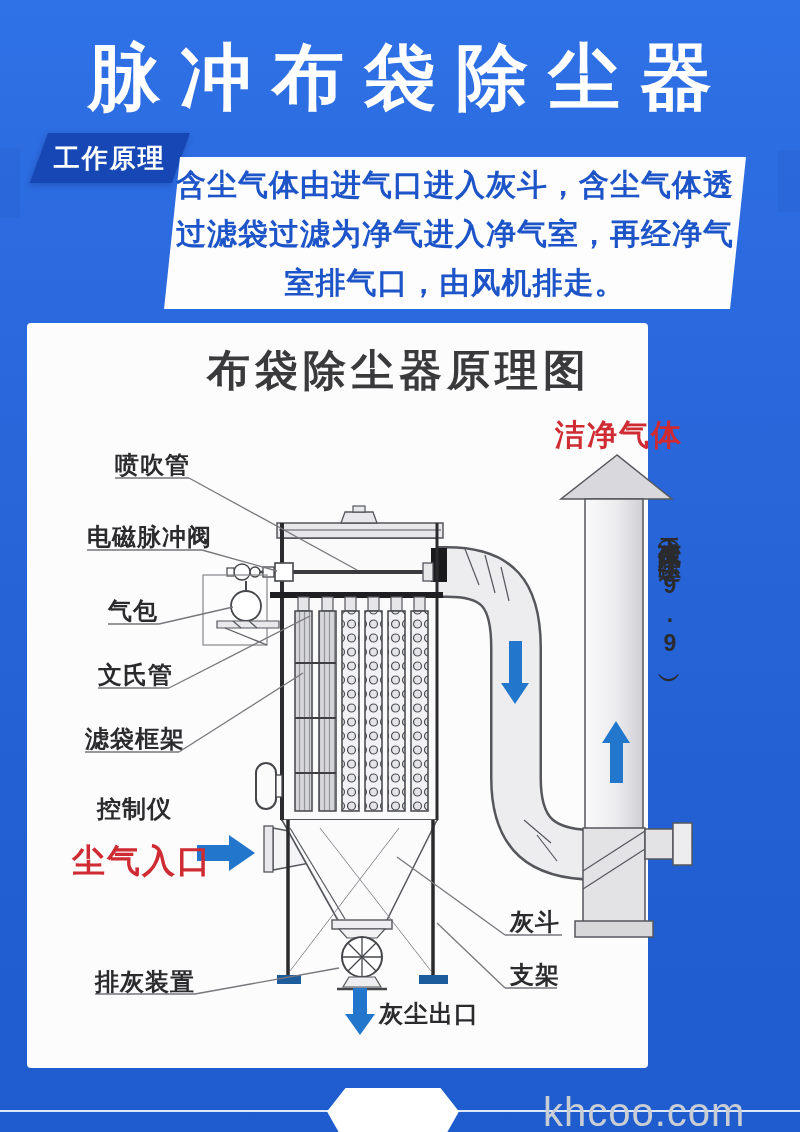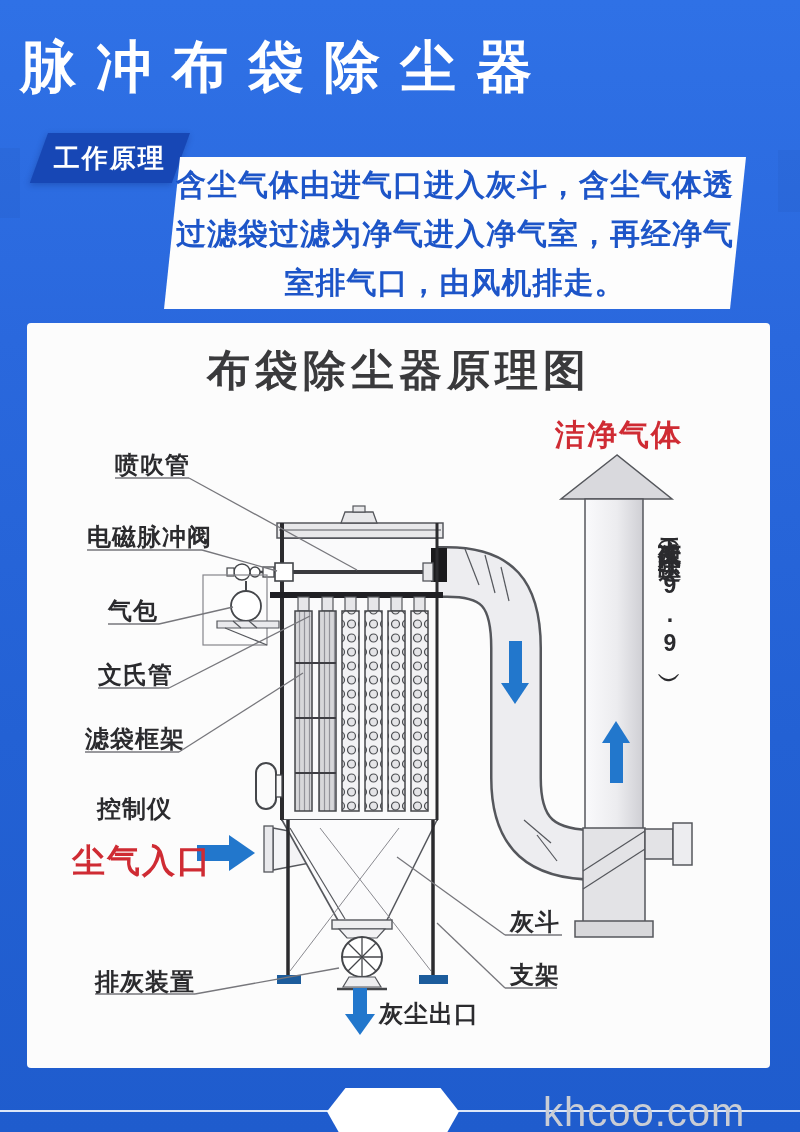--- a/index.html
+++ b/index.html
@@ -5,22 +5,22 @@
   html,body{margin:0;padding:0;}
   body{
     width:800px;height:1132px;
     overflow:hidden;position:relative;
     font-family:"Liberation Sans", sans-serif;
     background:linear-gradient(180deg,#2f71e6 0%, #2a68dd 30%, #2361d4 65%, #1f5ccd 100%);
   }
   .deco{position:absolute;background:rgba(10,30,90,0.05);}
   .page-title{
     position:absolute;left:0;top:30px;width:800px;
-    text-align:left;color:#ffffff;
-    font-size:56px;font-weight:900;letter-spacing:20px;
+    text-align:center;color:#ffffff;
+    font-size:72px;font-weight:900;letter-spacing:20px;
     text-indent:20px;white-space:nowrap;
   }
   .principle-tag{
     position:absolute;left:48px;top:133px;width:142px;height:50px;
     background:#1747b5;transform:skewX(-20deg);transform-origin:0 0;
     display:flex;align-items:center;justify-content:center;
     box-shadow:0 2px 6px rgba(0,20,80,.25);
   }
   .principle-tag .tag-text{
     transform:skewX(20deg);color:#fff;font-size:26px;font-weight:700;letter-spacing:2px;
@@ -31,21 +31,21 @@
   }
   .principle-inner{
     transform:skewX(6deg);width:100%;height:100%;
     display:flex;flex-direction:column;justify-content:center;align-items:center;
   }
   .principle-line{
     color:#1d55c8;font-size:30px;font-weight:700;line-height:49px;
     letter-spacing:1px;white-space:nowrap;
   }
   .diagram-panel{
-    position:absolute;left:27px;top:323px;width:743px;height:745px;
+    position:absolute;left:27px;top:323px;width:621px;height:745px;
     background:#fcfcfc;border-radius:4px;
   }
   svg{display:block;}
   svg text{font-family:"Liberation Sans", sans-serif;}
   .lbl{fill:#2b2b2e;font-size:24px;font-weight:600;letter-spacing:1px;}
   .lbl-red{fill:#cf2b33;font-weight:800;letter-spacing:2px;}
   .leader{stroke:#77777c;stroke-width:1.3;fill:none;}
   .thin{stroke:#55575c;stroke-width:1.2;fill:none;}
   .footer-line{
     position:absolute;left:0;top:1110px;width:800px;height:2px;

